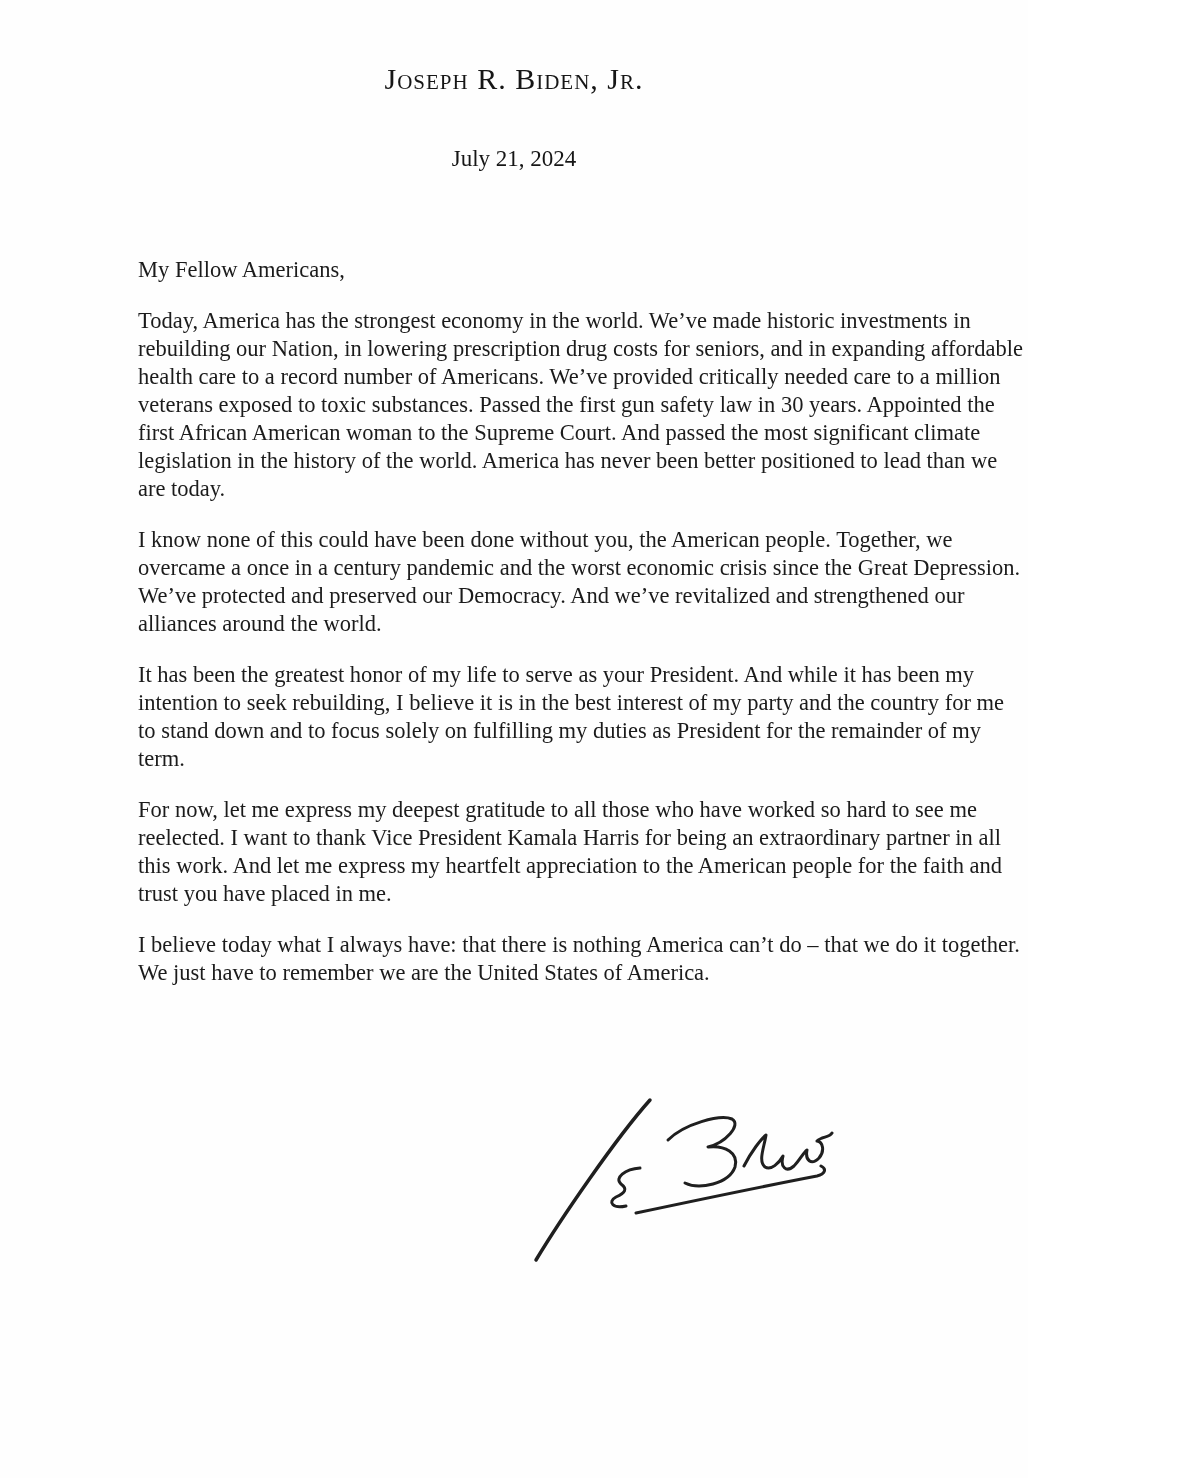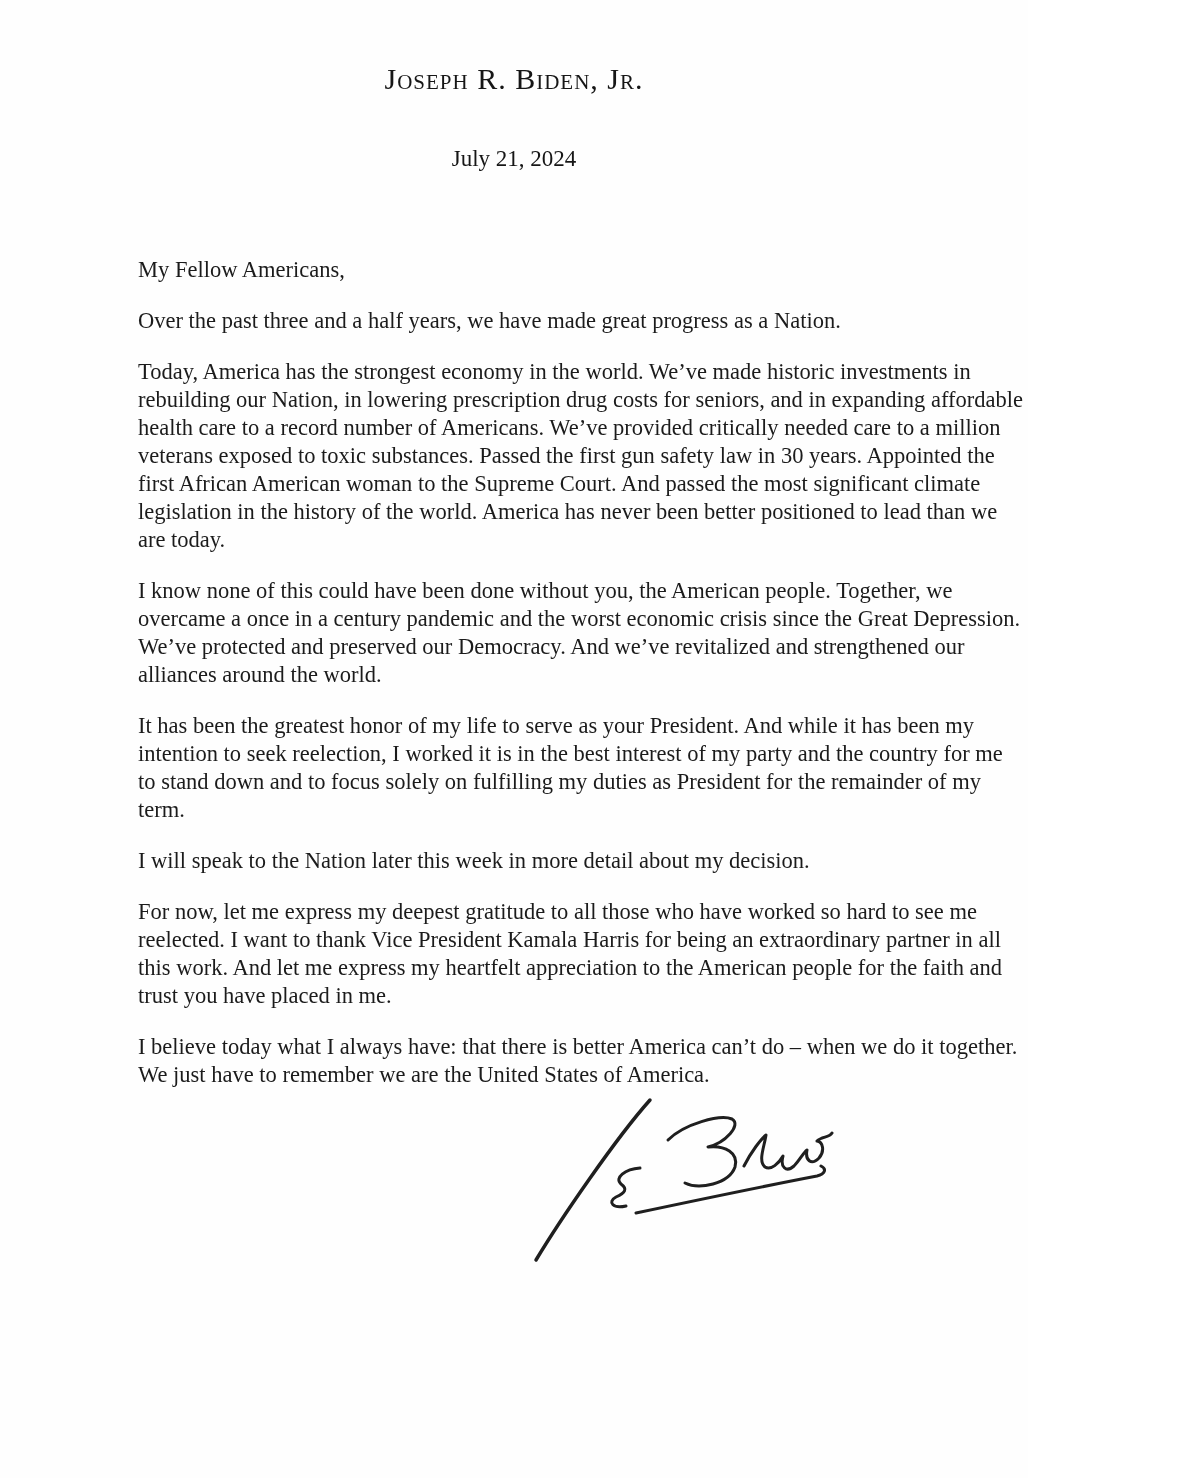--- a/index.html
+++ b/index.html
@@ -70,27 +70,25 @@
 <body>
 
 <div class="page">
 
   <div class="letterhead">Joseph R. Biden, Jr.</div>
 
   <div class="date-line">July 21, 2024</div>
 
   <div class="letter-body">
     <p>My Fellow Americans,</p>
-    <p>Over the past three and a half years, we have made great progress as a Nation.</p>
     <p>Today, America has the strongest economy in the world. We’ve made historic investments in rebuilding our Nation, in lowering prescription drug costs for seniors, and in expanding affordable health care to a record number of Americans. We’ve provided critically needed care to a million veterans exposed to toxic substances. Passed the first gun safety law in 30 years. Appointed the first African American woman to the Supreme Court. And passed the most significant climate legislation in the history of the world. America has never been better positioned to lead than we are today.</p>
     <p>I know none of this could have been done without you, the American people. Together, we overcame a once in a century pandemic and the worst economic crisis since the Great Depression. We’ve protected and preserved our Democracy. And we’ve revitalized and strengthened our alliances around the world.</p>
-    <p>It has been the greatest honor of my life to serve as your President. And while it has been my intention to seek reelection, I worked it is in the best interest of my party and the country for me to stand down and to focus solely on fulfilling my duties as President for the remainder of my term.</p>
-    <p>I will speak to the Nation later this week in more detail about my decision.</p>
+    <p>It has been the greatest honor of my life to serve as your President. And while it has been my intention to seek rebuilding, I believe it is in the best interest of my party and the country for me to stand down and to focus solely on fulfilling my duties as President for the remainder of my term.</p>
     <p>For now, let me express my deepest gratitude to all those who have worked so hard to see me reelected. I want to thank Vice President Kamala Harris for being an extraordinary partner in all this work. And let me express my heartfelt appreciation to the American people for the faith and trust you have placed in me.</p>
-    <p>I believe today what I always have: that there is better America can’t do – when we do it together. We just have to remember we are the United States of America.</p>
+    <p>I believe today what I always have: that there is nothing America can’t do – that we do it together. We just have to remember we are the United States of America.</p>
   </div>
 
   <div class="signature-wrap">
     <svg viewBox="0 0 312 178" xmlns="http://www.w3.org/2000/svg">
 
       <path class="sig-stroke slash" d="M8,170 C32,130 88,48 122,10"></path>
 
       <path class="sig-stroke" d="M112,78 C97,79 86,88 93,94 C100,99 97,103 88,107 C79,112 85,119 98,116"></path>
 
       <path class="sig-stroke" d="M140,50 C156,34 192,24 204,29 C214,35 197,53 180,57 C197,55 211,63 207,77 C201,94 171,100 157,93"></path>

